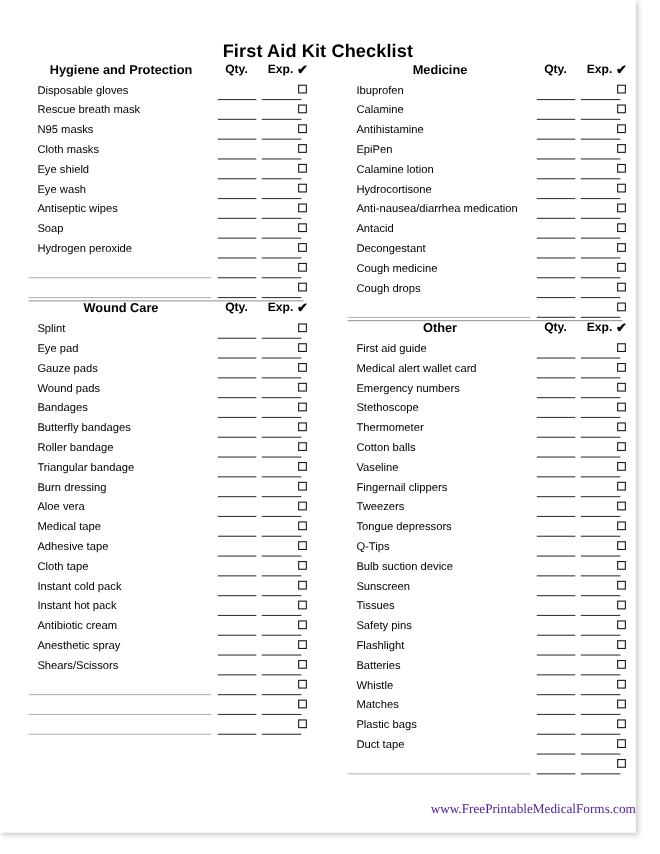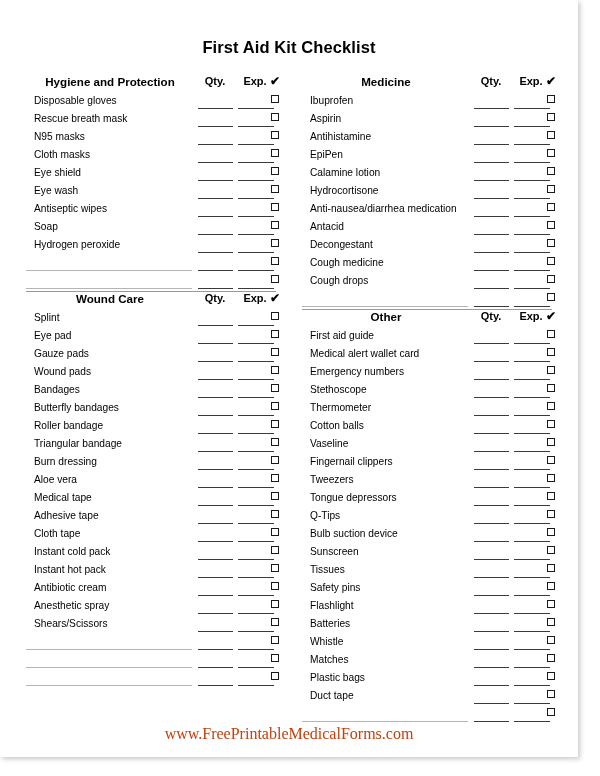--- a/index.html
+++ b/index.html
@@ -40,22 +40,21 @@
     font-weight: bold;
     color: #000;
     letter-spacing: 0.1px;
     margin: 8px 0 0 0;
     padding: 0;
   }
 
   
   .columns {
     display: flex;
-    margin-top: 18px;
-    gap: 26px;
+    gap: 40px;
   }
   .column {
     width: 250px;
     flex: 0 0 250px;
   }
 
   
   .section { margin: 0; }
   .section + .section { margin-top: 0; }
 
@@ -138,24 +137,24 @@
     background: #fff;
     box-sizing: border-box;
   }
 
   
   .footer {
     position: absolute;
     left: 0;
     right: 0;
     bottom: 14px;
-    text-align: center;
+    text-align: right;
     font-family: "Liberation Serif", serif;
-    font-size: 16px;
-    color: #c2410c;
+    font-size: 12px;
+    color: #4c1d95;
   }
 </style>
 </head>
 <body>
 
 <div id="page-sheet">
   <div id="page-inner">
 
     <h1 class="doc-title">First Aid Kit Checklist</h1>
 
@@ -379,21 +378,21 @@
               <span class="exp-h">Exp.</span>
               <span class="check-h">✔</span>
             </div>
             <div class="row">
               <span class="label">Ibuprofen</span>
               <span class="rule qty"></span>
               <span class="rule exp"></span>
               <span class="cbox"></span>
             </div>
             <div class="row">
-              <span class="label">Aspirin</span>
+              <span class="label">Calamine</span>
               <span class="rule qty"></span>
               <span class="rule exp"></span>
               <span class="cbox"></span>
             </div>
             <div class="row">
               <span class="label">Antihistamine</span>
               <span class="rule qty"></span>
               <span class="rule exp"></span>
               <span class="cbox"></span>
             </div>

